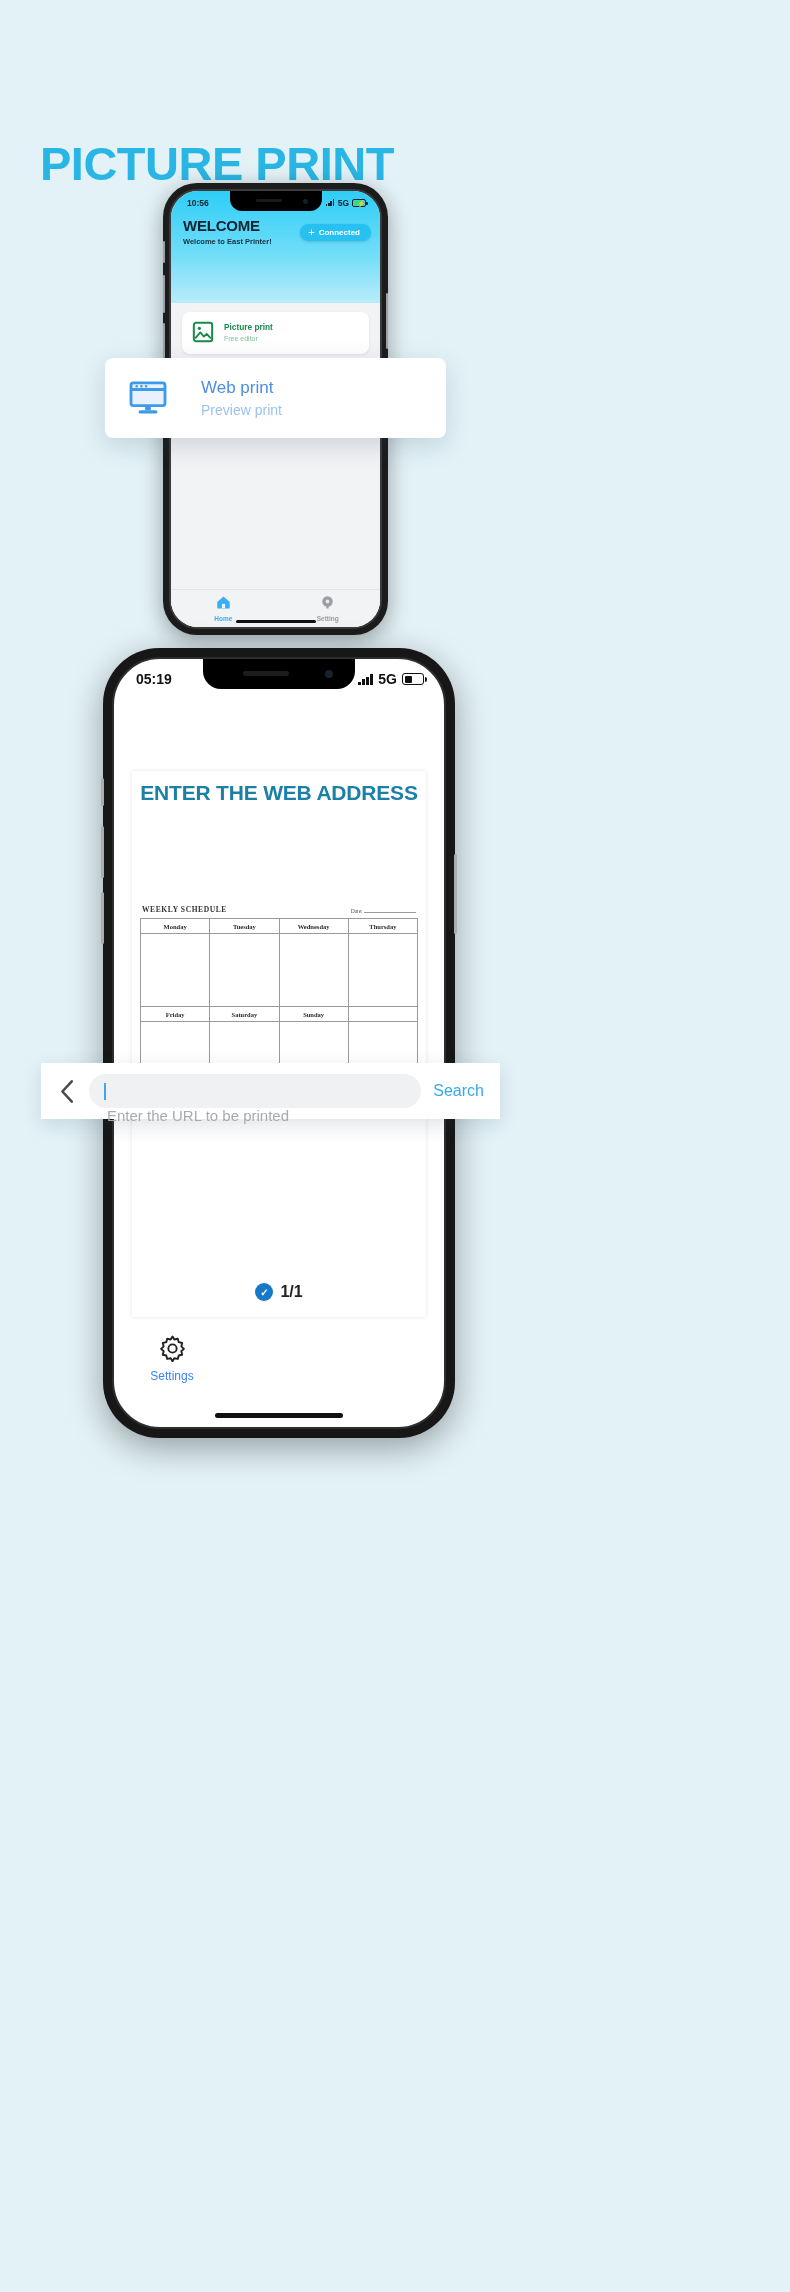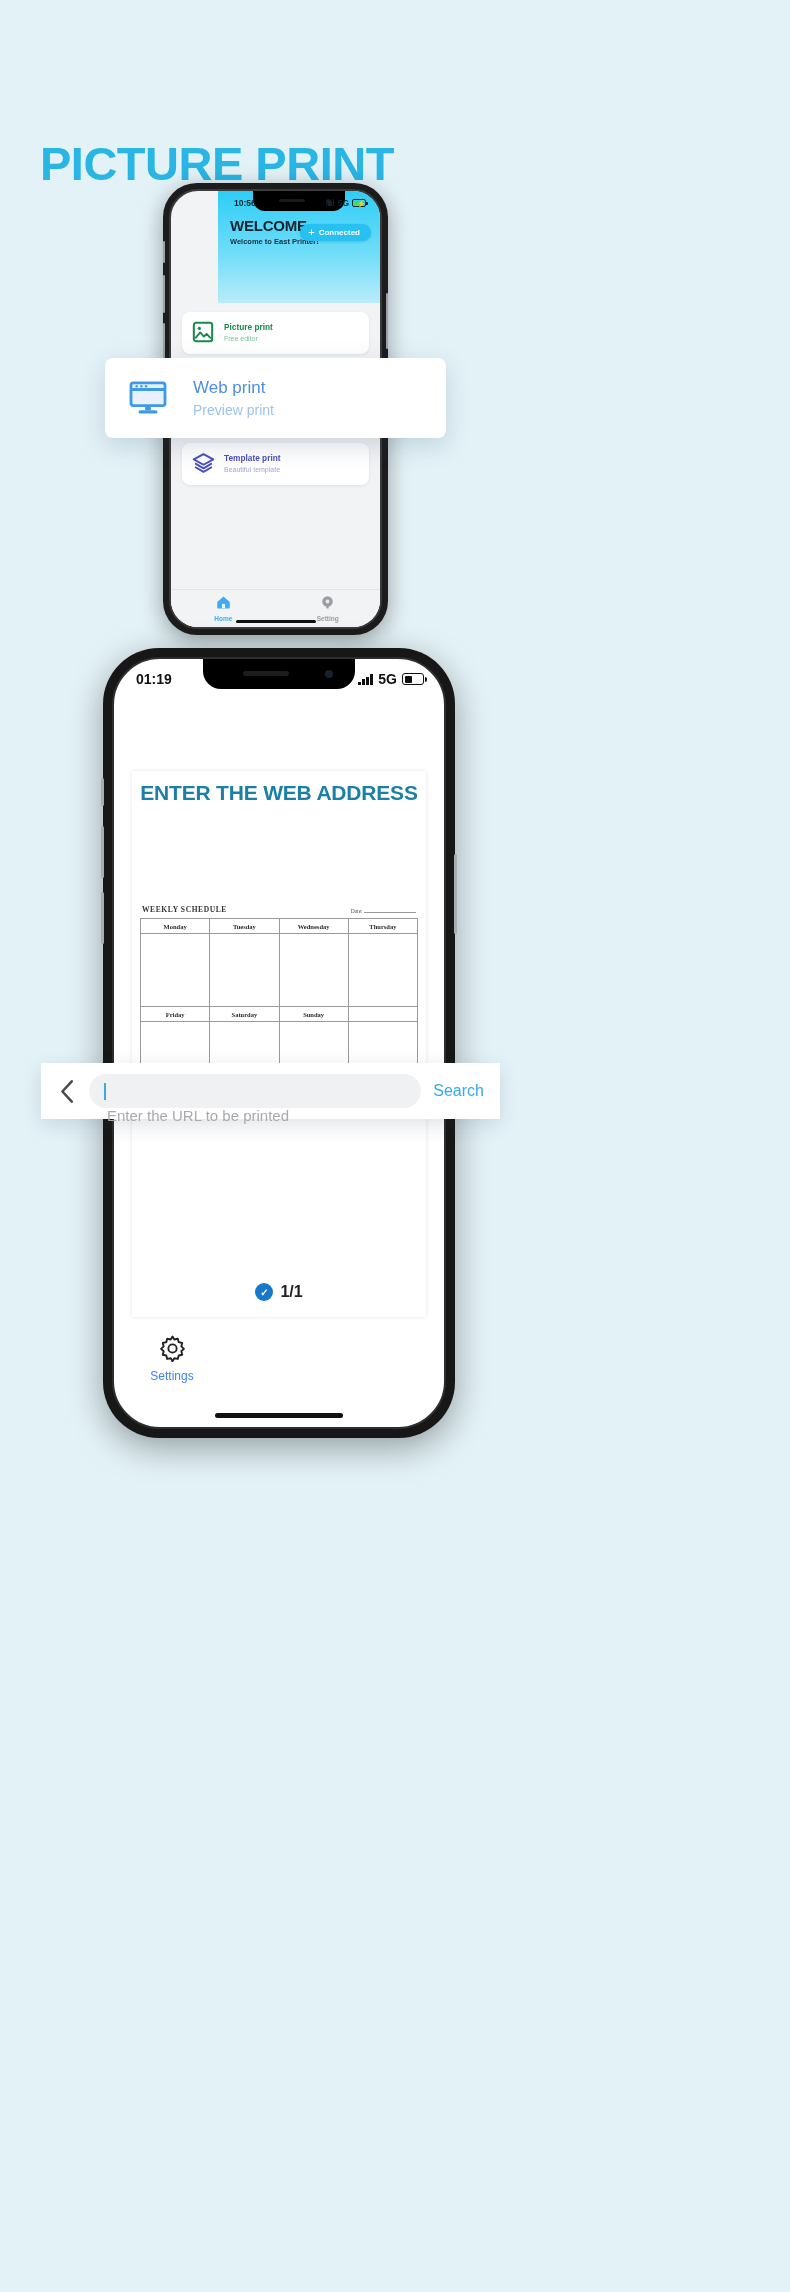--- a/index.html
+++ b/index.html
@@ -57,21 +57,20 @@
     border-radius:29px;
     overflow:hidden;
     background:#f2f3f5;
     border: 2px solid #3b3b3b;
   }
   .p1-hero {
     position:relative;
     height:112px;
     background:linear-gradient(180deg,#2ecdf6 0%, #6fddf9 55%, #b9ecfa 100%);
     padding: 0 12px;
-    margin-left: 47px;
   }
   .p1-notch {
     position:absolute; left:50%; transform:translateX(-50%);
     top:0; width:92px; height:20px;
     background:#000; border-radius:0 0 12px 12px;
     z-index: 4;
   }
   .p1-notch .spk { position:absolute; left:26px; top:8px; width:26px; height:3px; background:#191919; border-radius:3px; }
   .p1-notch .cam { position:absolute; right:14px; top:8px; width:5px; height:5px; background:#14202b; border-radius:50%; }
   .p1-status {
@@ -132,21 +131,21 @@
   }
 
   
   .webprint-card {
     position:absolute;
     left:105px; top:358px;
     width:341px; height:80px;
     background:#fff;
     border-radius:8px;
     box-shadow:0 8px 26px rgba(30,60,90,.17);
-    display:flex; align-items:center; gap:26px;
+    display:flex; align-items:center; gap:34px;
     padding: 0 24px;
     z-index: 20;
   }
   .webprint-card .wp-ico { width:38px; height:34px; flex:none;}
   .webprint-card .wp-t { font-size:17px; color:#4d8fe0; font-weight:500; line-height:1.25;}
   .webprint-card .wp-s { font-size:14px; color:#9dc2ec; margin-top:3px; line-height:1.2;}
 
   
   .phone2 {
     position:absolute;
@@ -314,33 +313,20 @@
           </svg>
         </span>
         <span class="txt">
           <span class="t" style="display:block">Picture print</span>
           <span class="s" style="display:block">Free editor</span>
         </span>
       </div>
 
       <div style="height:80px"></div>
 
-      <div class="p1-card c-tpl">
-        <span class="ico">
-          <svg viewBox="0 0 26 24" width="23" height="22">
-            <path d="M13 2L24 8l-11 6L2 8z" fill="none" stroke="#4a4ec4" stroke-width="2.2" stroke-linejoin="round"></path>
-            <path d="M3.5 12.5L13 18l9.5-5.5" fill="none" stroke="#4a4ec4" stroke-width="2.2" stroke-linejoin="round"></path>
-            <path d="M3.5 16.5L13 22l9.5-5.5" fill="none" stroke="#4a4ec4" stroke-width="2.2" stroke-linejoin="round"></path>
-          </svg>
-        </span>
-        <span class="txt">
-          <span class="t" style="display:block">Template print</span>
-          <span class="s" style="display:block">Beautiful template</span>
-        </span>
-      </div>
 
       <div class="p1-tabbar">
         <div class="p1-tab active">
           <span>
             <svg viewBox="0 0 24 22" width="15" height="14">
               <path d="M2 11L12 2l10 9v9a1.5 1.5 0 0 1-1.5 1.5h-17A1.5 1.5 0 0 1 2 20z" fill="#3aaef0"></path>
               <rect x="9.5" y="14" width="5" height="7" fill="#eaf6fd"></rect>
             </svg>
           </span>
           <span class="lbl">Home</span>
@@ -385,21 +371,21 @@
   <div class="p2-rail-l3"></div>
   <div class="p2-rail-r1"></div>
 
   <div class="phone2-inner">
     <div class="p2-notch">
       <div class="spk"></div>
       <div class="cam"></div>
     </div>
 
     <div class="p2-status">
-      <span>01:19</span>
+      <span>05:19</span>
       <span class="right">
         <span class="sig2">
             <i></i>
             <i></i>
             <i></i>
             <i></i>
           </span>
         <span>5G</span>
         <span class="batt2">
             <span class="fill"></span>

